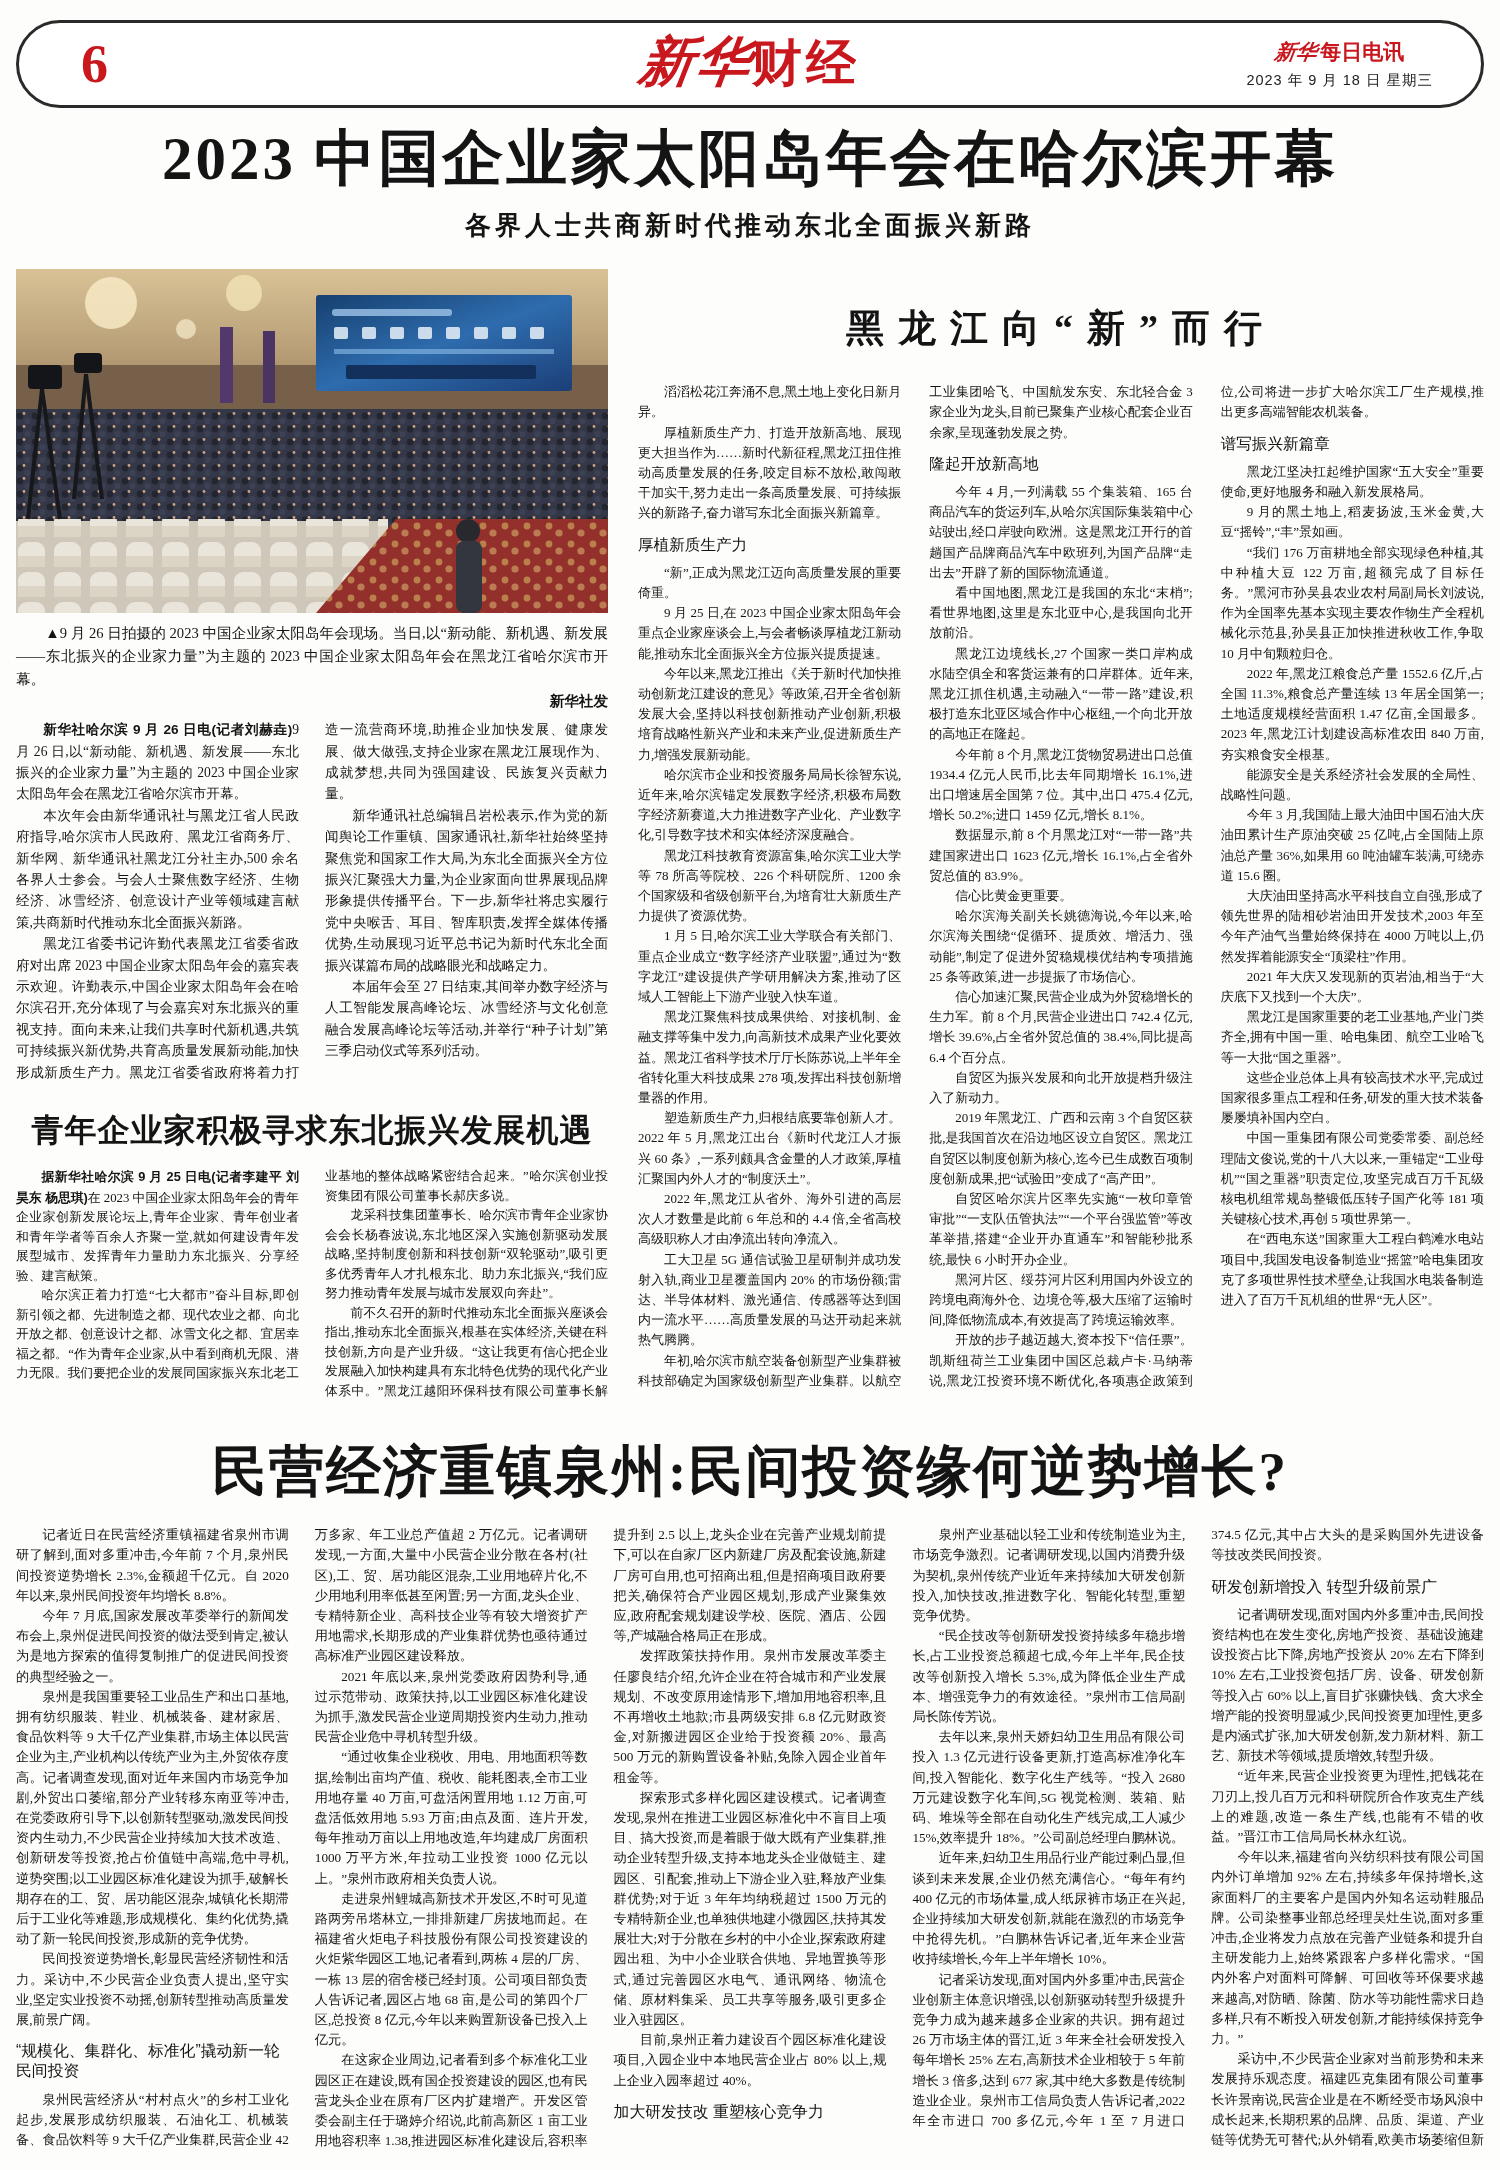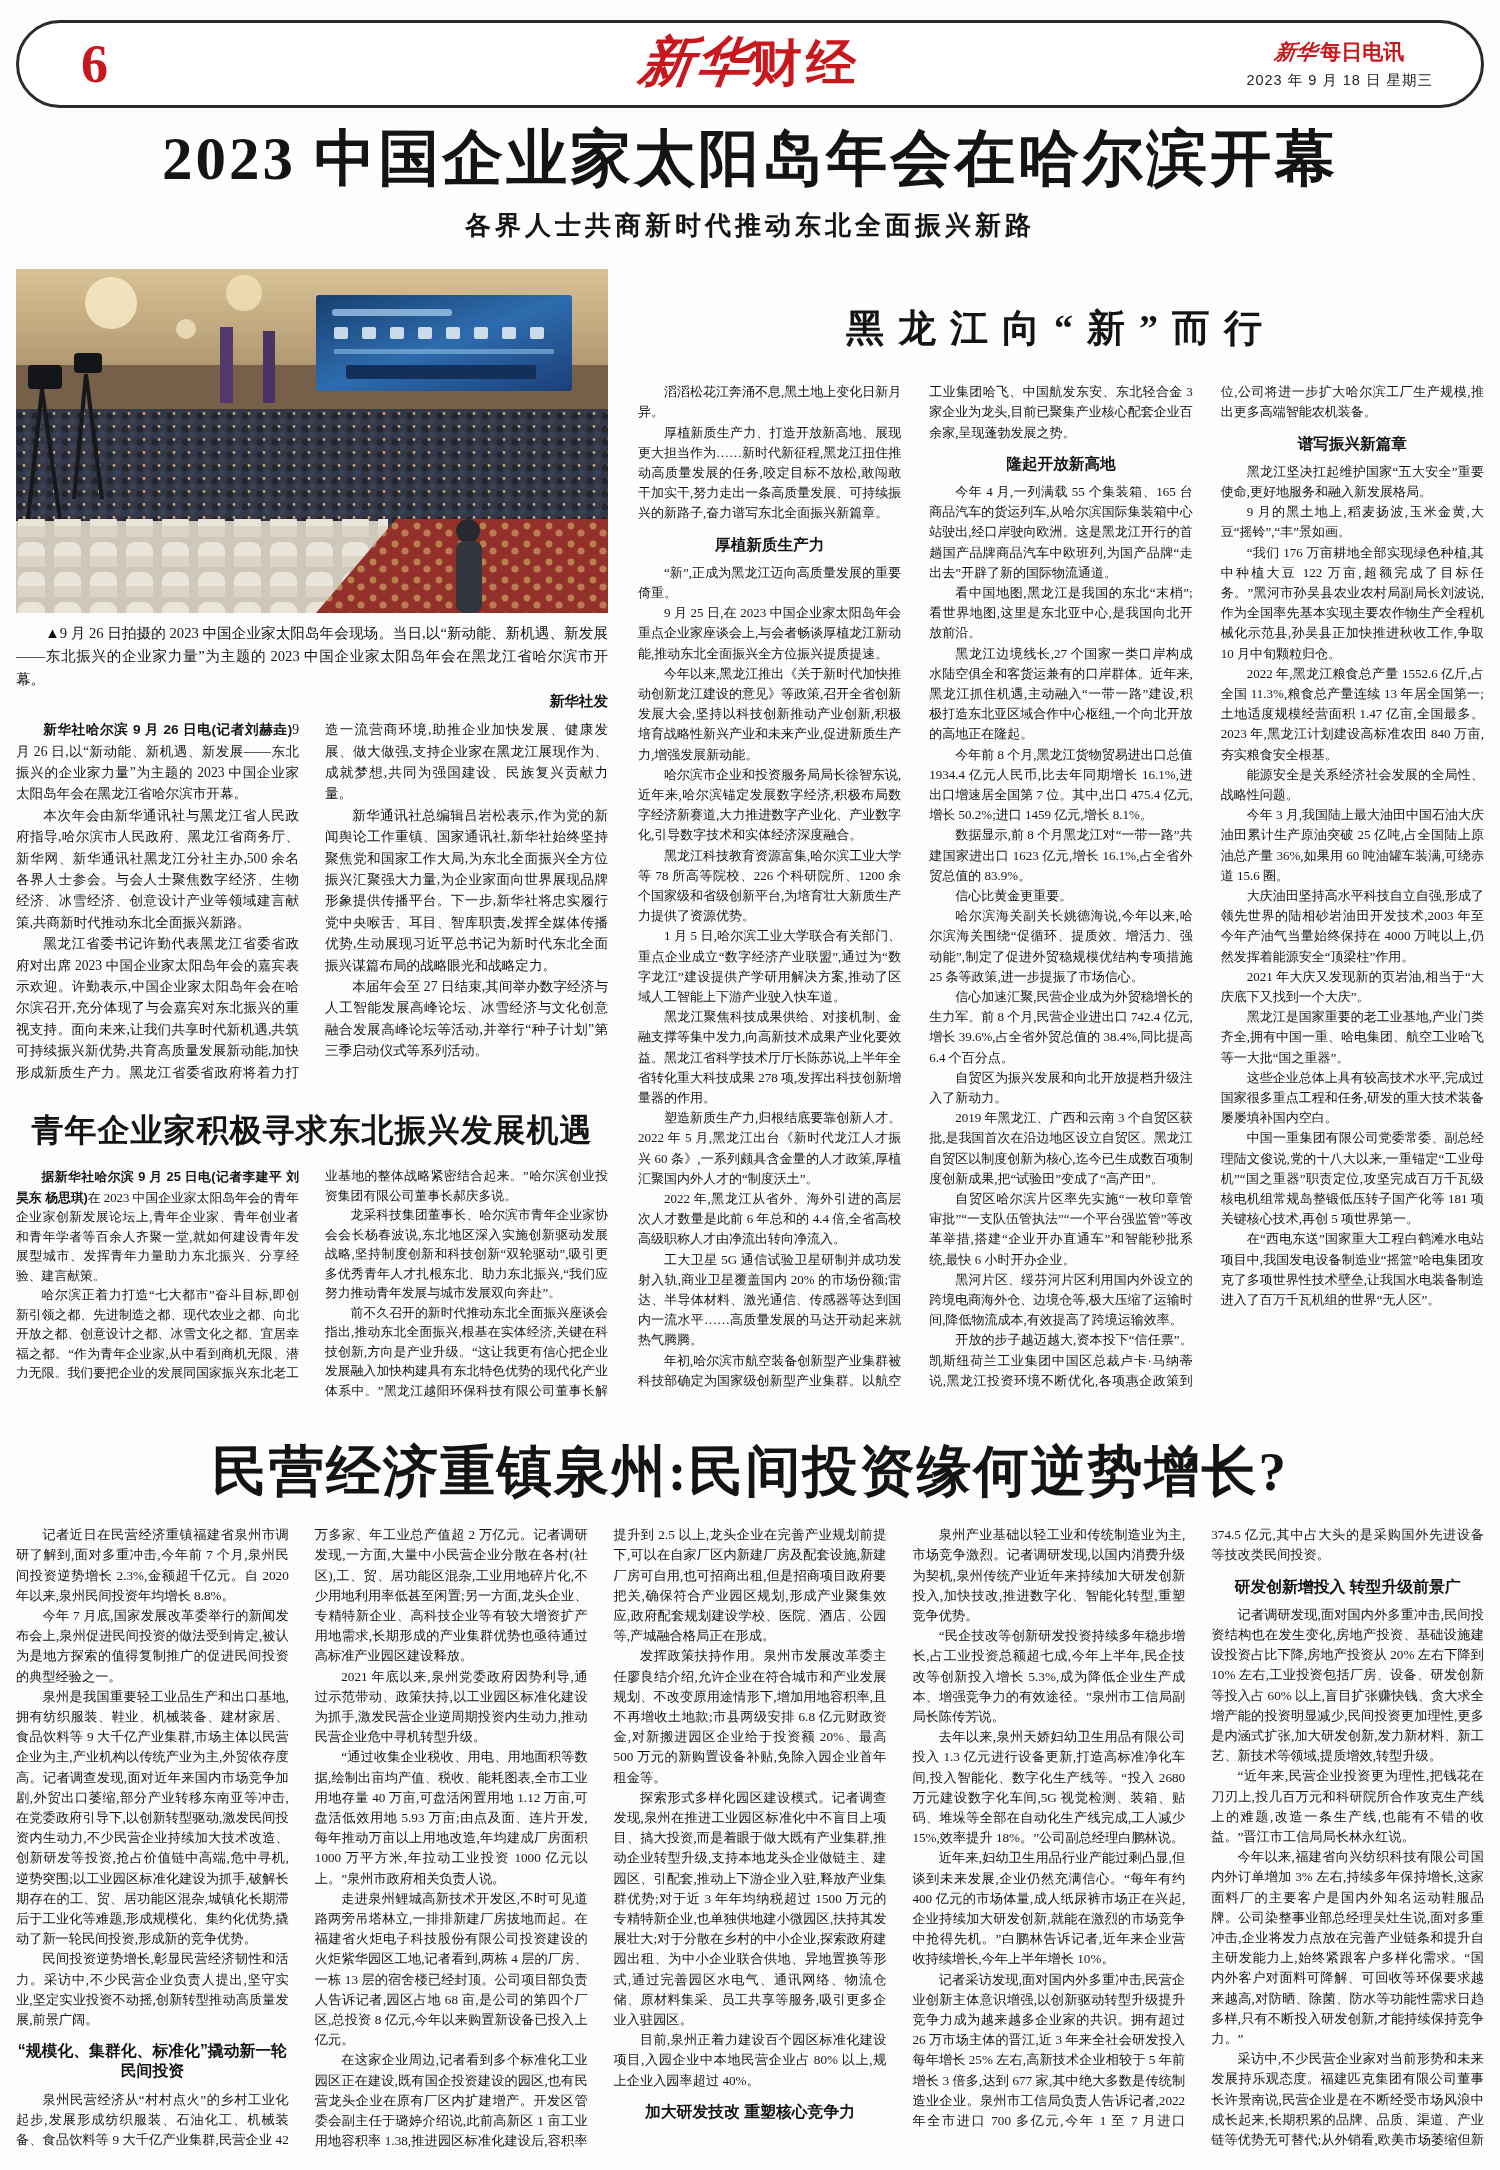--- a/index.html
+++ b/index.html
@@ -32,22 +32,22 @@
   .content{display:grid;grid-template-columns:592px 846px;column-gap:30px;margin-top:26px;}
 
   
   .photo-wrap{width:592px;height:344px;overflow:hidden;background:#6b5a44;}
   .caption{font-size:14.6px;line-height:23px;margin:9px 0 0;text-indent:2em;text-align:justify;}
   .credit{font-family:"Liberation Sans","DejaVu Sans",sans-serif;font-weight:bold;
     font-size:14.6px;text-align:right;margin-top:1px;}
 
   
   .para{margin:0;text-indent:2em;text-align:justify;}
-  .sub-h{font-family:"Liberation Sans","DejaVu Sans",sans-serif;font-weight:bold;
-    text-align:center;font-size:1.2em;margin:11px 0 8px;text-indent:0;break-inside:avoid;}
+  .sub-h{font-family:"Liberation Sans","DejaVu Sans",sans-serif;font-weight:normal;
+    font-size:1.2em;margin:11px 0 8px;text-indent:0;break-inside:avoid;}
   .dateline{font-family:"Liberation Sans","DejaVu Sans",sans-serif;font-weight:bold;}
 
   .lead-story{margin-top:8px;height:372px;column-count:2;column-gap:26px;
     column-fill:auto;overflow:hidden;font-size:13.6px;line-height:21.4px;}
 
   .youth-hl{margin-top:18px;text-align:center;font-size:32px;font-weight:600;
     letter-spacing:1px;white-space:nowrap;}
   .youth-story{margin-top:14px;height:250px;column-count:2;column-gap:26px;
     column-fill:auto;overflow:hidden;font-size:12.8px;line-height:19.5px;}
 
@@ -235,18 +235,18 @@
         <p class="para">目前,泉州正着力建设百个园区标准化建设项目,入园企业中本地民营企业占 80% 以上,规上企业入园率超过 40%。</p>
         <div class="sub-h">加大研发技改 重塑核心竞争力</div>
         <p class="para">泉州产业基础以轻工业和传统制造业为主,市场竞争激烈。记者调研发现,以国内消费升级为契机,泉州传统产业近年来持续加大研发创新投入,加快技改,推进数字化、智能化转型,重塑竞争优势。</p>
         <p class="para">“民企技改等创新研发投资持续多年稳步增长,占工业投资总额超七成,今年上半年,民企技改等创新投入增长 5.3%,成为降低企业生产成本、增强竞争力的有效途径。”泉州市工信局副局长陈传芳说。</p>
         <p class="para">去年以来,泉州天娇妇幼卫生用品有限公司投入 1.3 亿元进行设备更新,打造高标准净化车间,投入智能化、数字化生产线等。“投入 2680 万元建设数字化车间,5G 视觉检测、装箱、贴码、堆垛等全部在自动化生产线完成,工人减少 15%,效率提升 18%。”公司副总经理白鹏林说。</p>
         <p class="para">近年来,妇幼卫生用品行业产能过剩凸显,但谈到未来发展,企业仍然充满信心。“每年有约 400 亿元的市场体量,成人纸尿裤市场正在兴起,企业持续加大研发创新,就能在激烈的市场竞争中抢得先机。”白鹏林告诉记者,近年来企业营收持续增长,今年上半年增长 10%。</p>
         <p class="para">记者采访发现,面对国内外多重冲击,民营企业创新主体意识增强,以创新驱动转型升级提升竞争力成为越来越多企业家的共识。拥有超过 26 万市场主体的晋江,近 3 年来全社会研发投入每年增长 25% 左右,高新技术企业相较于 5 年前增长 3 倍多,达到 677 家,其中绝大多数是传统制造业企业。泉州市工信局负责人告诉记者,2022 年全市进口 700 多亿元,今年 1 至 7 月进口 374.5 亿元,其中占大头的是采购国外先进设备等技改类民间投资。</p>
         <div class="sub-h">研发创新增投入 转型升级前景广</div>
         <p class="para">记者调研发现,面对国内外多重冲击,民间投资结构也在发生变化,房地产投资、基础设施建设投资占比下降,房地产投资从 20% 左右下降到 10% 左右,工业投资包括厂房、设备、研发创新等投入占 60% 以上,盲目扩张赚快钱、贪大求全增产能的投资明显减少,民间投资更加理性,更多是内涵式扩张,加大研发创新,发力新材料、新工艺、新技术等领域,提质增效,转型升级。</p>
         <p class="para">“近年来,民营企业投资更为理性,把钱花在刀刃上,投几百万元和科研院所合作攻克生产线上的难题,改造一条生产线,也能有不错的收益。”晋江市工信局局长林永红说。</p>
-        <p class="para">今年以来,福建省向兴纺织科技有限公司国内外订单增加 3% 左右,持续多年保持增长,这家面料厂的主要客户是国内外知名运动鞋服品牌。公司染整事业部总经理吴灶生说,面对多重冲击,企业将发力点放在完善产业链条和提升自主研发能力上,始终紧跟客户多样化需求。“国内外客户对面料可降解、可回收等环保要求越来越高,对防晒、除菌、防水等功能性需求日趋多样,只有不断投入研发创新,才能持续保持竞争力。”</p>
+        <p class="para">今年以来,福建省向兴纺织科技有限公司国内外订单增加 92% 左右,持续多年保持增长,这家面料厂的主要客户是国内外知名运动鞋服品牌。公司染整事业部总经理吴灶生说,面对多重冲击,企业将发力点放在完善产业链条和提升自主研发能力上,始终紧跟客户多样化需求。“国内外客户对面料可降解、可回收等环保要求越来越高,对防晒、除菌、防水等功能性需求日趋多样,只有不断投入研发创新,才能持续保持竞争力。”</p>
         <p class="para">采访中,不少民营企业家对当前形势和未来发展持乐观态度。福建匹克集团有限公司董事长许景南说,民营企业是在不断经受市场风浪中成长起来,长期积累的品牌、品质、渠道、产业链等优势无可替代;从外销看,欧美市场萎缩但新兴国家市场需求在增加;从国内市场看,消费升级,需求更加多样化,带来更多机遇。企业要积极应变,打造更多“独门绝技”,抢占价值链中高端,巩固搬不走的中国制造优势。</p>
     </div>
   </div>
 
 </div>
 
 </body></html>

